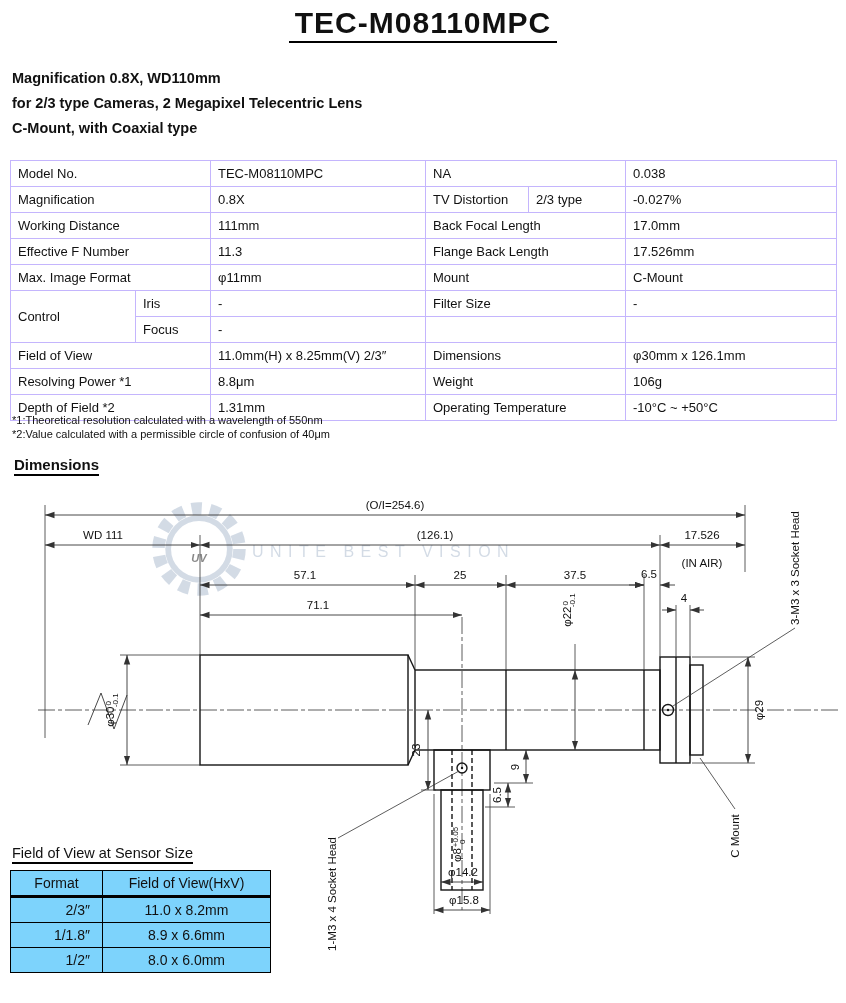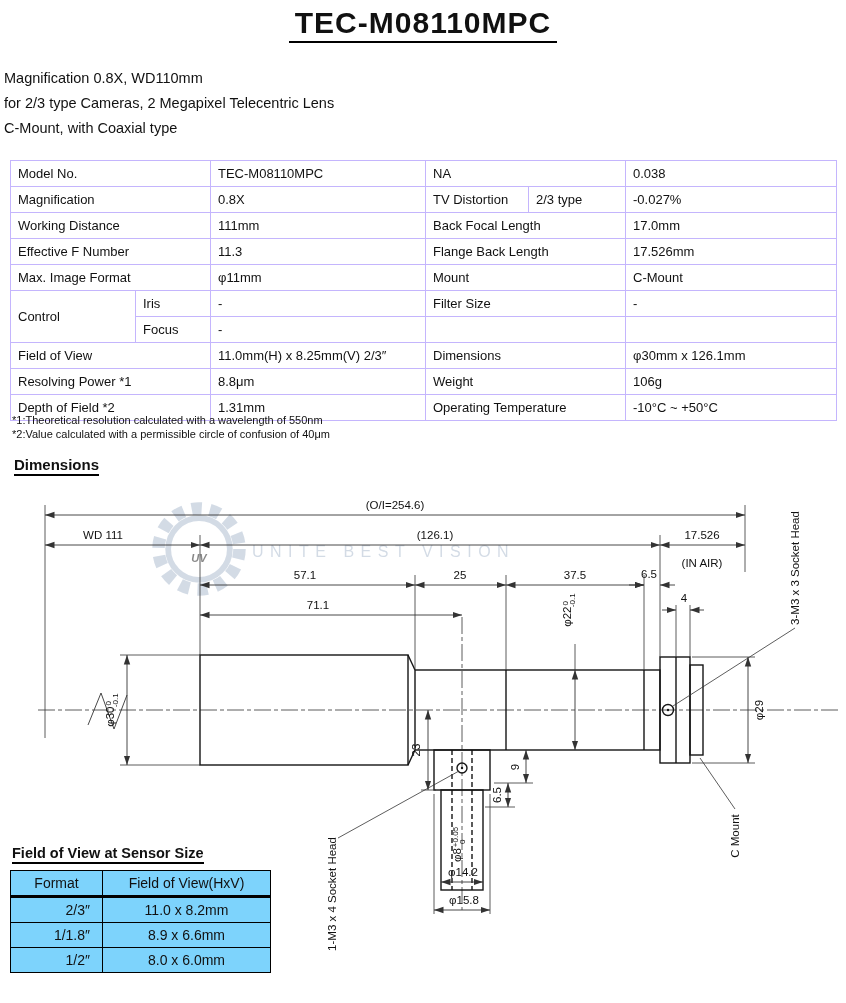--- a/index.html
+++ b/index.html
@@ -5,21 +5,21 @@
   html,body{margin:0;padding:0;}
   body{
     width:846px;height:1003px;position:relative;background:#ffffff;
     font-family:"Liberation Sans",sans-serif;color:#111;overflow:hidden;
   }
   .title-wrap{position:absolute;top:6px;left:0;width:846px;text-align:center;}
   .title-wrap h1{
     display:inline-block;margin:0;padding:0 6px 1px;font-size:30px;font-weight:bold;
     letter-spacing:1px;border-bottom:2.5px solid #000;
   }
-  .subtitle{position:absolute;top:66px;left:4px;font-size:14.5px;font-weight:normal;line-height:25px;}
+  .subtitle{position:absolute;top:66px;left:12px;font-size:14.5px;font-weight:bold;line-height:25px;}
   table.spec{
     position:absolute;top:160px;left:10px;width:826px;border-collapse:collapse;table-layout:fixed;
     font-size:13px;
   }
   table.spec td{border:1px solid #c4b5fd;height:25px;padding:0 4px 0 7px;overflow:hidden;white-space:nowrap;}
   .footnotes{position:absolute;top:413px;left:12px;font-size:11px;line-height:14px;}
   .dim-heading-wrap{position:absolute;top:456px;left:14px;}
   .dim-heading-wrap h2{display:inline-block;margin:0;font-size:15px;font-weight:bold;border-bottom:2px solid #000;padding-bottom:1px;}
   .drawing{position:absolute;top:482px;left:0;width:846px;height:480px;}
   .drawing svg.main{position:absolute;left:0;top:0;z-index:1;}
@@ -31,21 +31,21 @@
   .drawing .dot{fill:#151515;stroke:none;}
   .drawing text{font-family:"Liberation Sans",sans-serif;font-size:11.5px;fill:#111;stroke:none;}
   .drawing .tol{font-size:8px;}
   .drawing .arrfill{fill:#333;stroke:none;}
   .watermark{
     position:absolute;left:146px;top:14px;z-index:0;display:flex;align-items:center;opacity:0.5;
   }
   .wm-cn{font-size:62px;line-height:1.05;letter-spacing:16px;color:#a9b9cd;white-space:nowrap;}
   .wm-en{font-size:16px;letter-spacing:6.5px;color:#a9b9cd;margin-top:5px;white-space:nowrap;text-align:center;}
   .fov-heading-wrap{position:absolute;top:844px;left:12px;z-index:2;}
-  .fov-heading-wrap h3{display:inline-block;margin:0;font-size:14.5px;font-weight:bold;border-bottom:2px solid #000;padding-bottom:1px;}
+  .fov-heading-wrap h3{display:inline-block;margin:0;font-size:14.5px;font-weight:normal;border-bottom:2px solid #000;padding-bottom:1px;}
   table.fov{
     position:absolute;top:870px;left:10px;z-index:2;border-collapse:collapse;table-layout:fixed;
     font-size:14px;background:#7dd3fc;
   }
   table.fov td{border:1.6px solid #000;height:24px;padding:0 6px;}
   table.fov tr.head td{border-bottom:3px solid #000;text-align:center;}
   table.fov td.fmt{text-align:right;padding-right:12px;}
   table.fov td.val{text-align:center;}
 </style>
 </head>

